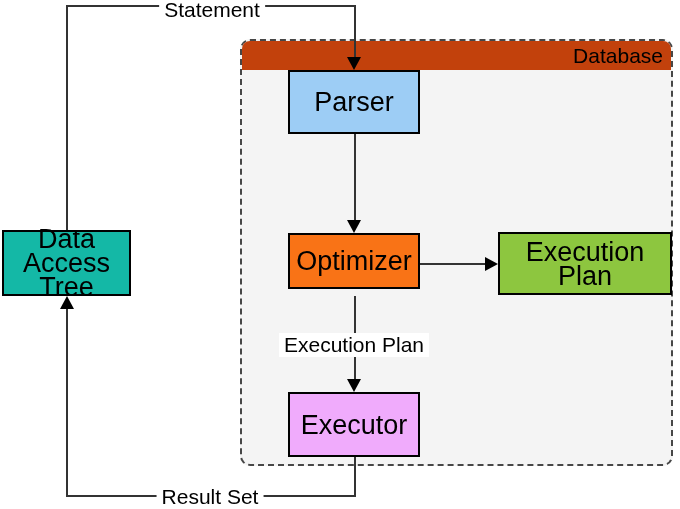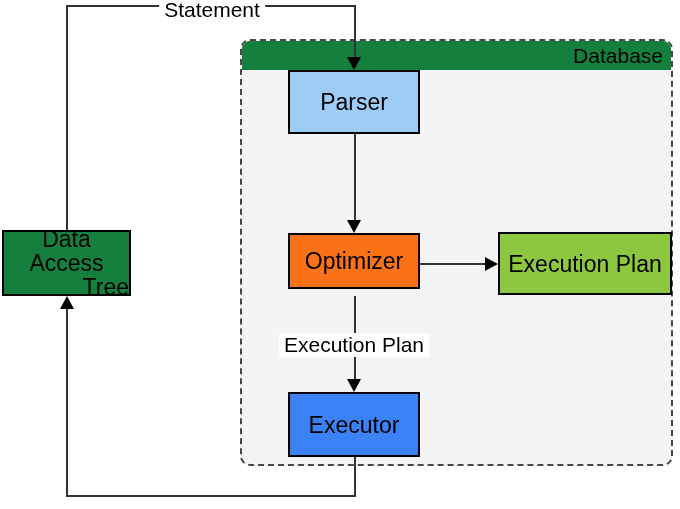--- a/index.html
+++ b/index.html
@@ -7,36 +7,36 @@
   .canvas{position:relative;width:680px;height:509px;background:#ffffff;overflow:hidden;}
 
   
   .db-container{
     position:absolute;left:240px;top:39px;width:433px;height:427px;
     box-sizing:border-box;border:2px dashed #474747;border-radius:10px;
     background:#f4f4f4;
   }
   .db-header{
     position:absolute;left:0;top:0;right:0;height:29px;
-    background:#15803d;border-radius:8px 8px 0 0;
+    background:#c2410c;border-radius:8px 8px 0 0;
     display:flex;align-items:center;justify-content:flex-end;
     padding-right:8px;font-size:21px;
   }
 
   
   .node{
     position:absolute;box-sizing:border-box;border:2px solid #000;
     display:flex;flex-direction:column;align-items:center;justify-content:center;
-    font-size:23px;line-height:24px;text-align:center;
+    font-size:27px;line-height:24px;text-align:center;
   }
-  .node-dal{left:2px;top:230px;width:129px;height:66px;background:#15803d;align-items:flex-end;}
+  .node-dal{left:2px;top:230px;width:129px;height:66px;background:#14b8a6;}
   .node-parser{left:288px;top:70px;width:132px;height:64px;background:#9DCDF5;}
   .node-optimizer{left:288px;top:233px;width:132px;height:56px;background:#f97316;}
   .node-epc{left:498px;top:232px;width:174px;height:63px;background:#8DC63F;}
-  .node-executor{left:288px;top:392px;width:132px;height:65px;background:#3b82f6;}
+  .node-executor{left:288px;top:392px;width:132px;height:65px;background:#f0abfc;}
 
   
   .line{position:absolute;background:#333;}
   .h{height:2px;} .v{width:2px;}
   .arr{position:absolute;width:0;height:0;}
   .arr-down{border-left:7px solid transparent;border-right:7px solid transparent;border-top:13px solid #000;}
   .arr-up{border-left:7px solid transparent;border-right:7px solid transparent;border-bottom:13px solid #000;}
   .arr-right{border-top:7px solid transparent;border-bottom:7px solid transparent;border-left:13px solid #000;}
 
   
@@ -71,20 +71,21 @@
   <div class="line v" style="left:354px;top:296px;height:86px;"></div>
   <div class="arr arr-down" style="left:347px;top:379px;"></div>
 
   <div class="line v" style="left:354px;top:457px;height:40px;"></div>
   <div class="line h" style="left:66px;top:495px;width:290px;"></div>
   <div class="line v" style="left:66px;top:308px;height:188px;"></div>
   <div class="arr arr-up" style="left:60px;top:296px;"></div>
 
   <div class="edge-label" style="left:212px;top:10px;">Statement</div>
   <div class="edge-label" style="left:354px;top:345px;">Execution Plan</div>
+  <div class="edge-label" style="left:210px;top:497px;">Result Set</div>
 
   <div class="node node-dal">
     <span>Data Access</span>
     <span>Tree</span>
   </div>
 
   <div class="node node-parser">
     <span>Parser</span>
   </div>
 

